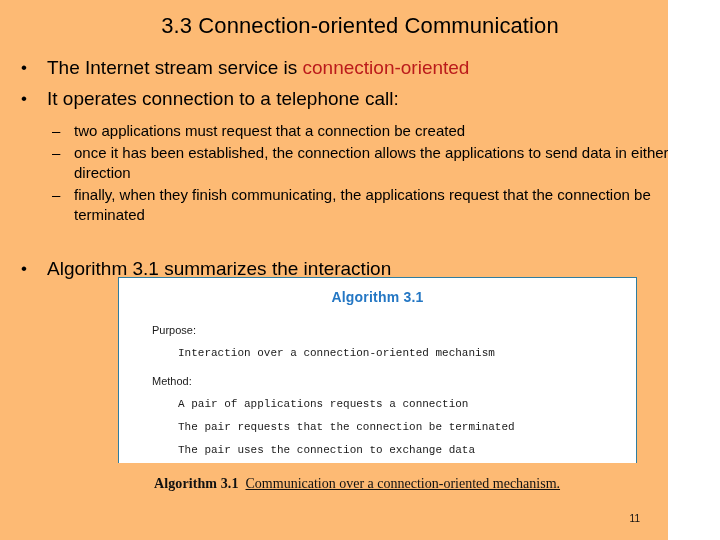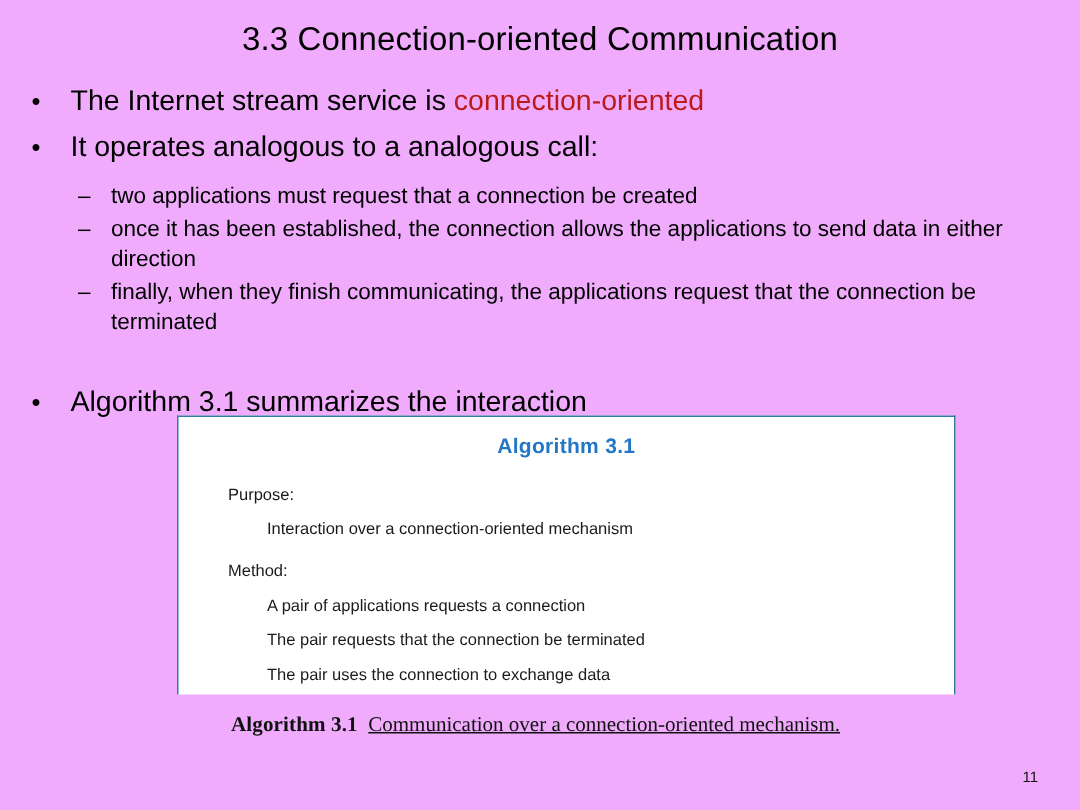--- a/index.html
+++ b/index.html
@@ -3,23 +3,23 @@
 <meta charset="utf-8">
 <title>Slide 11</title>
 <style>
   html, body {
     margin: 0;
     padding: 0;
     background: #ffffff;
   }
   #slide {
     position: relative;
-    width: 720px;
+    width: 668px;
     height: 540px;
-    background: #f0abfc;
+    background: #fdba74;
     overflow: hidden;
     font-family: "Liberation Sans", sans-serif;
     color: #000000;
     -webkit-font-smoothing: antialiased;
   }
 
   
   .slide-title {
     position: absolute;
     left: 0;
@@ -112,21 +112,21 @@
     letter-spacing: 0.2px;
   }
   .algo-body {
     margin-top: 14px;
     padding-left: 33px;
     font-size: 11px;
     line-height: 23px;
     color: #1a1a1a;
   }
   .algo-label { margin-top: 0; }
-  .algo-indent { padding-left: 26px; }
+  .algo-indent { padding-left: 26px; font-family: Liberation Mono, monospace; }
   .algo-gap { height: 5px; }
 
   .algo-caption {
     margin-top: 13px;
     padding-left: 36px;
     font-family: "Liberation Serif", serif;
     font-size: 14px;
     color: #111111;
     white-space: nowrap;
   }
@@ -161,21 +161,21 @@
       <span class="l1-marker">•</span>
       <span class="l1-text">
         <span>The Internet stream service is </span><span class="accent-red">connection-oriented</span>
       </span>
     </div>
   </div>
 
   <div class="l1" id="bullet2">
     <div class="l1-row">
       <span class="l1-marker">•</span>
-      <span class="l1-text">It operates analogous to a analogous call:</span>
+      <span class="l1-text">It operates connection to a telephone call:</span>
     </div>
   </div>
 
   <div class="l2-group">
     <div class="l2-row">
       <span class="l2-marker">–</span>
       <span class="l2-text">two applications must request that a  connection  be created</span>
     </div>
     <div class="l2-row">
       <span class="l2-marker">–</span>

